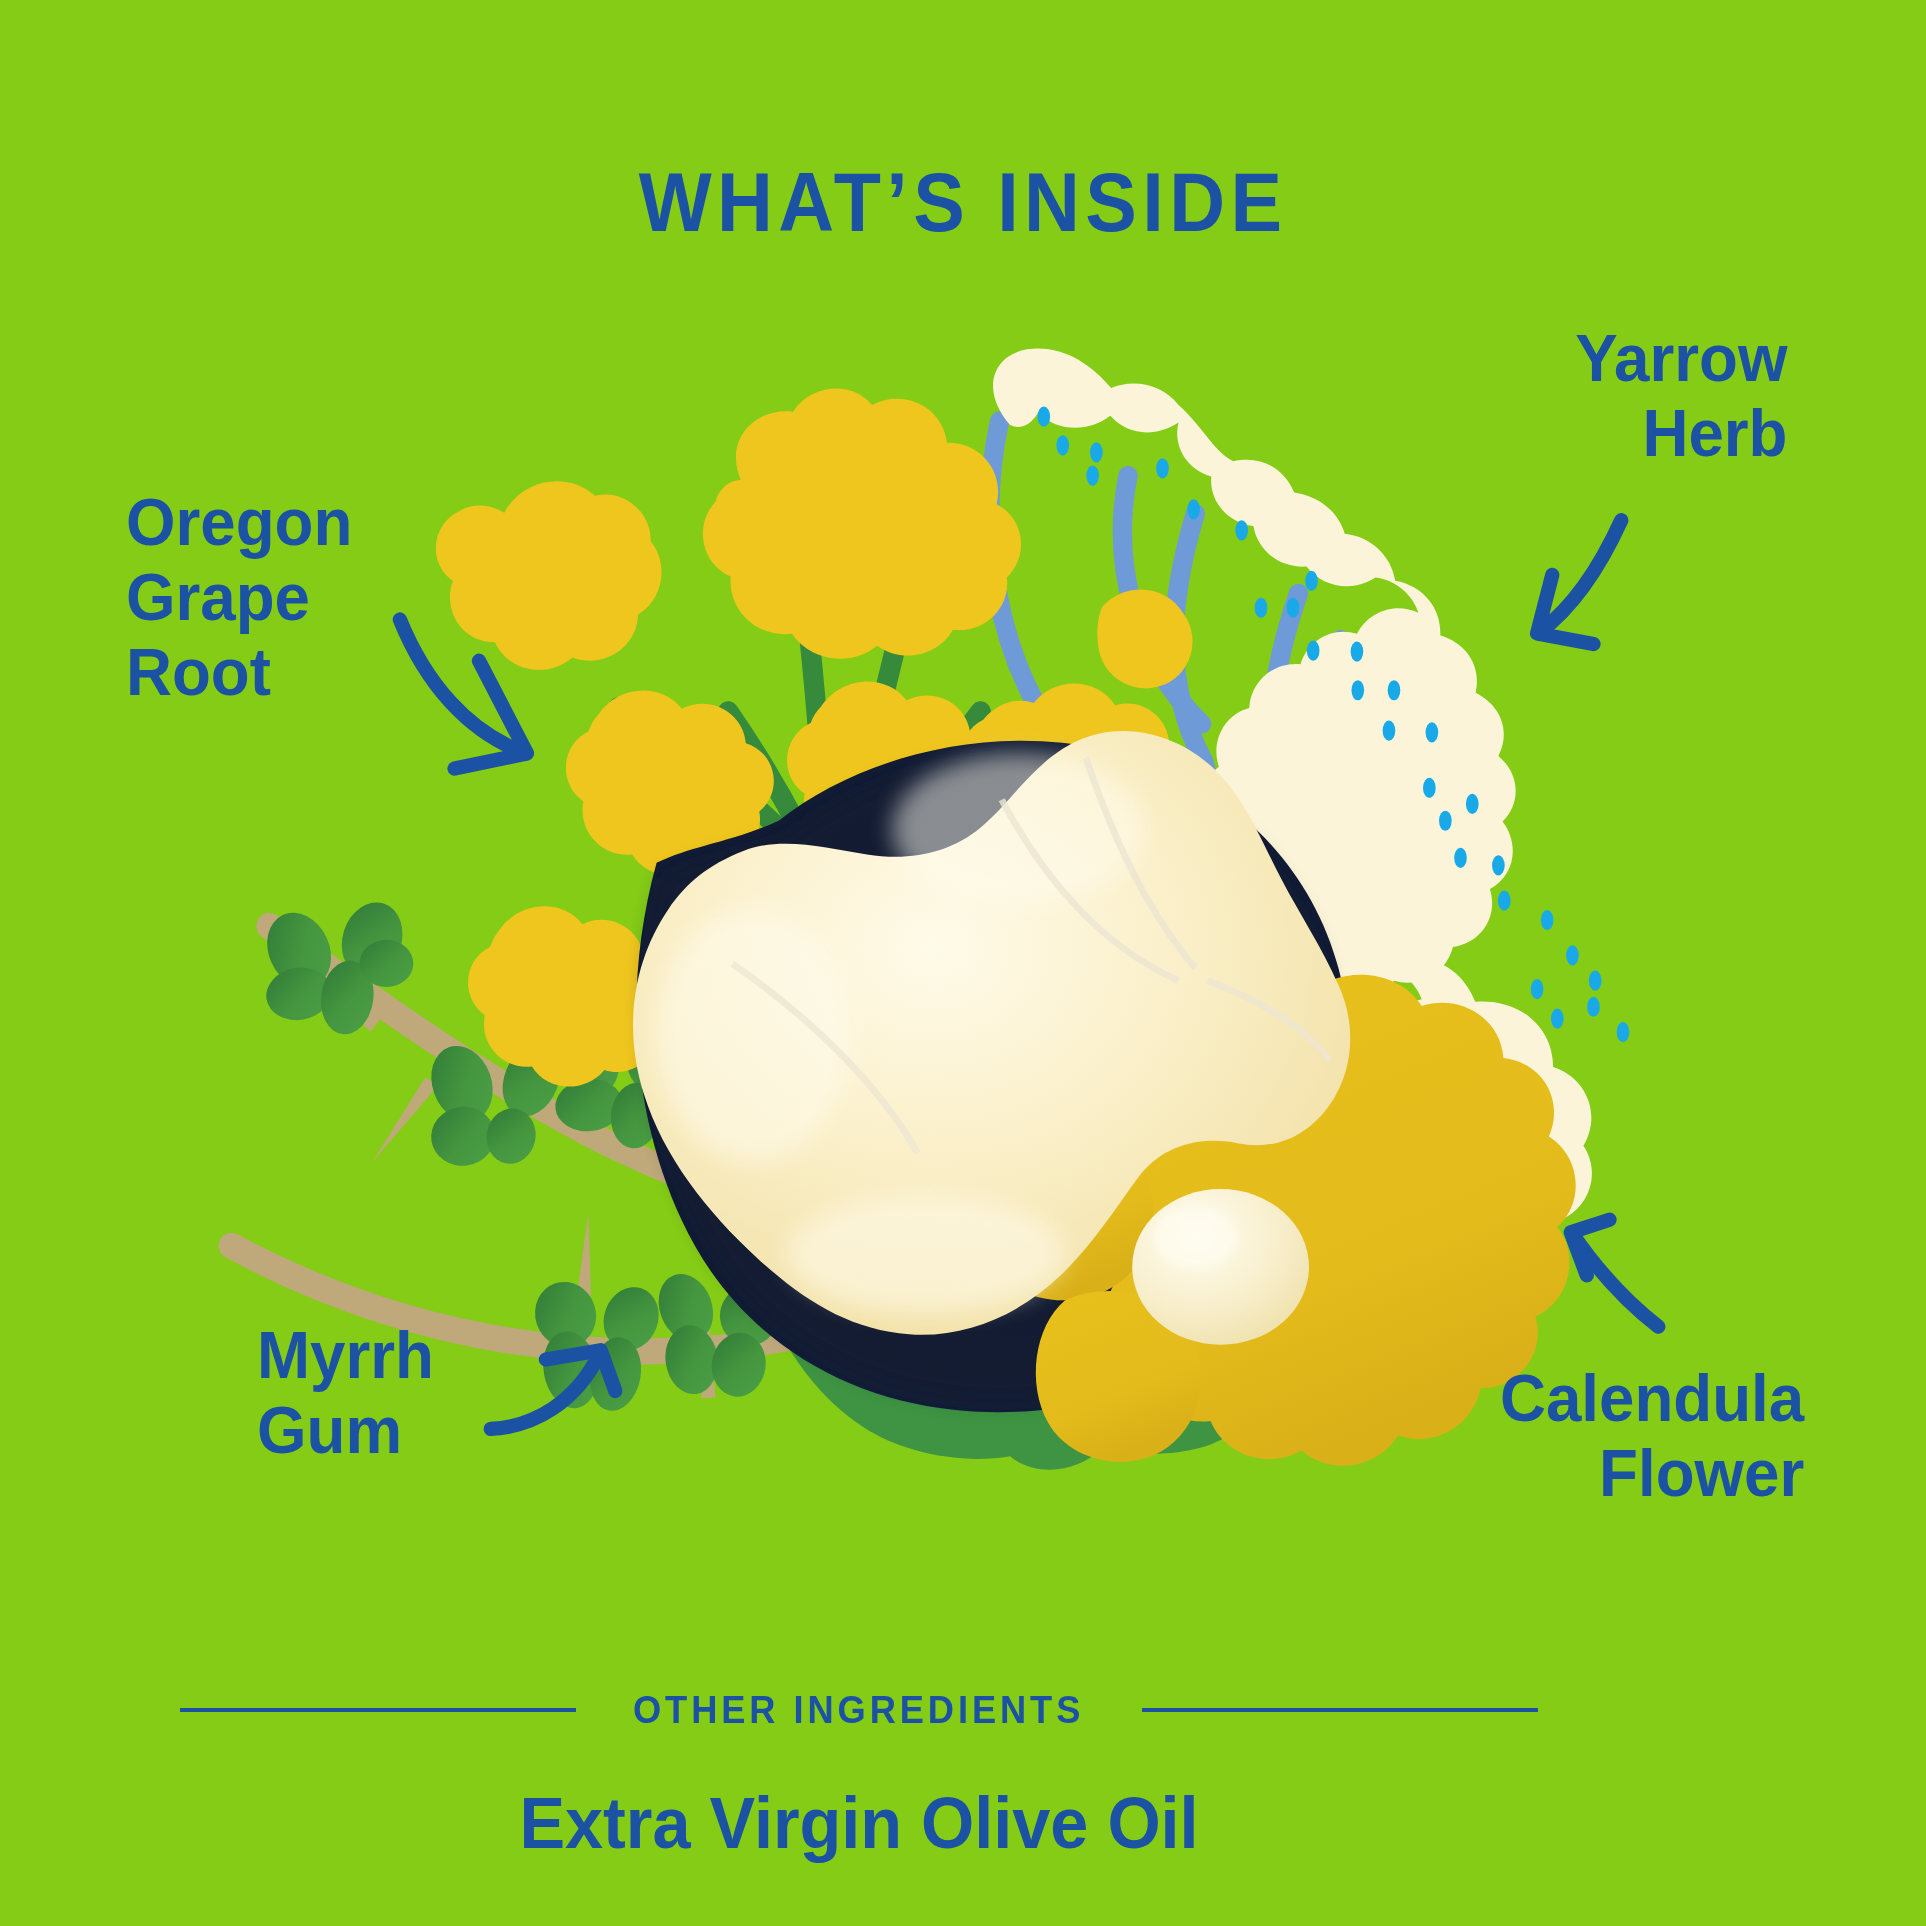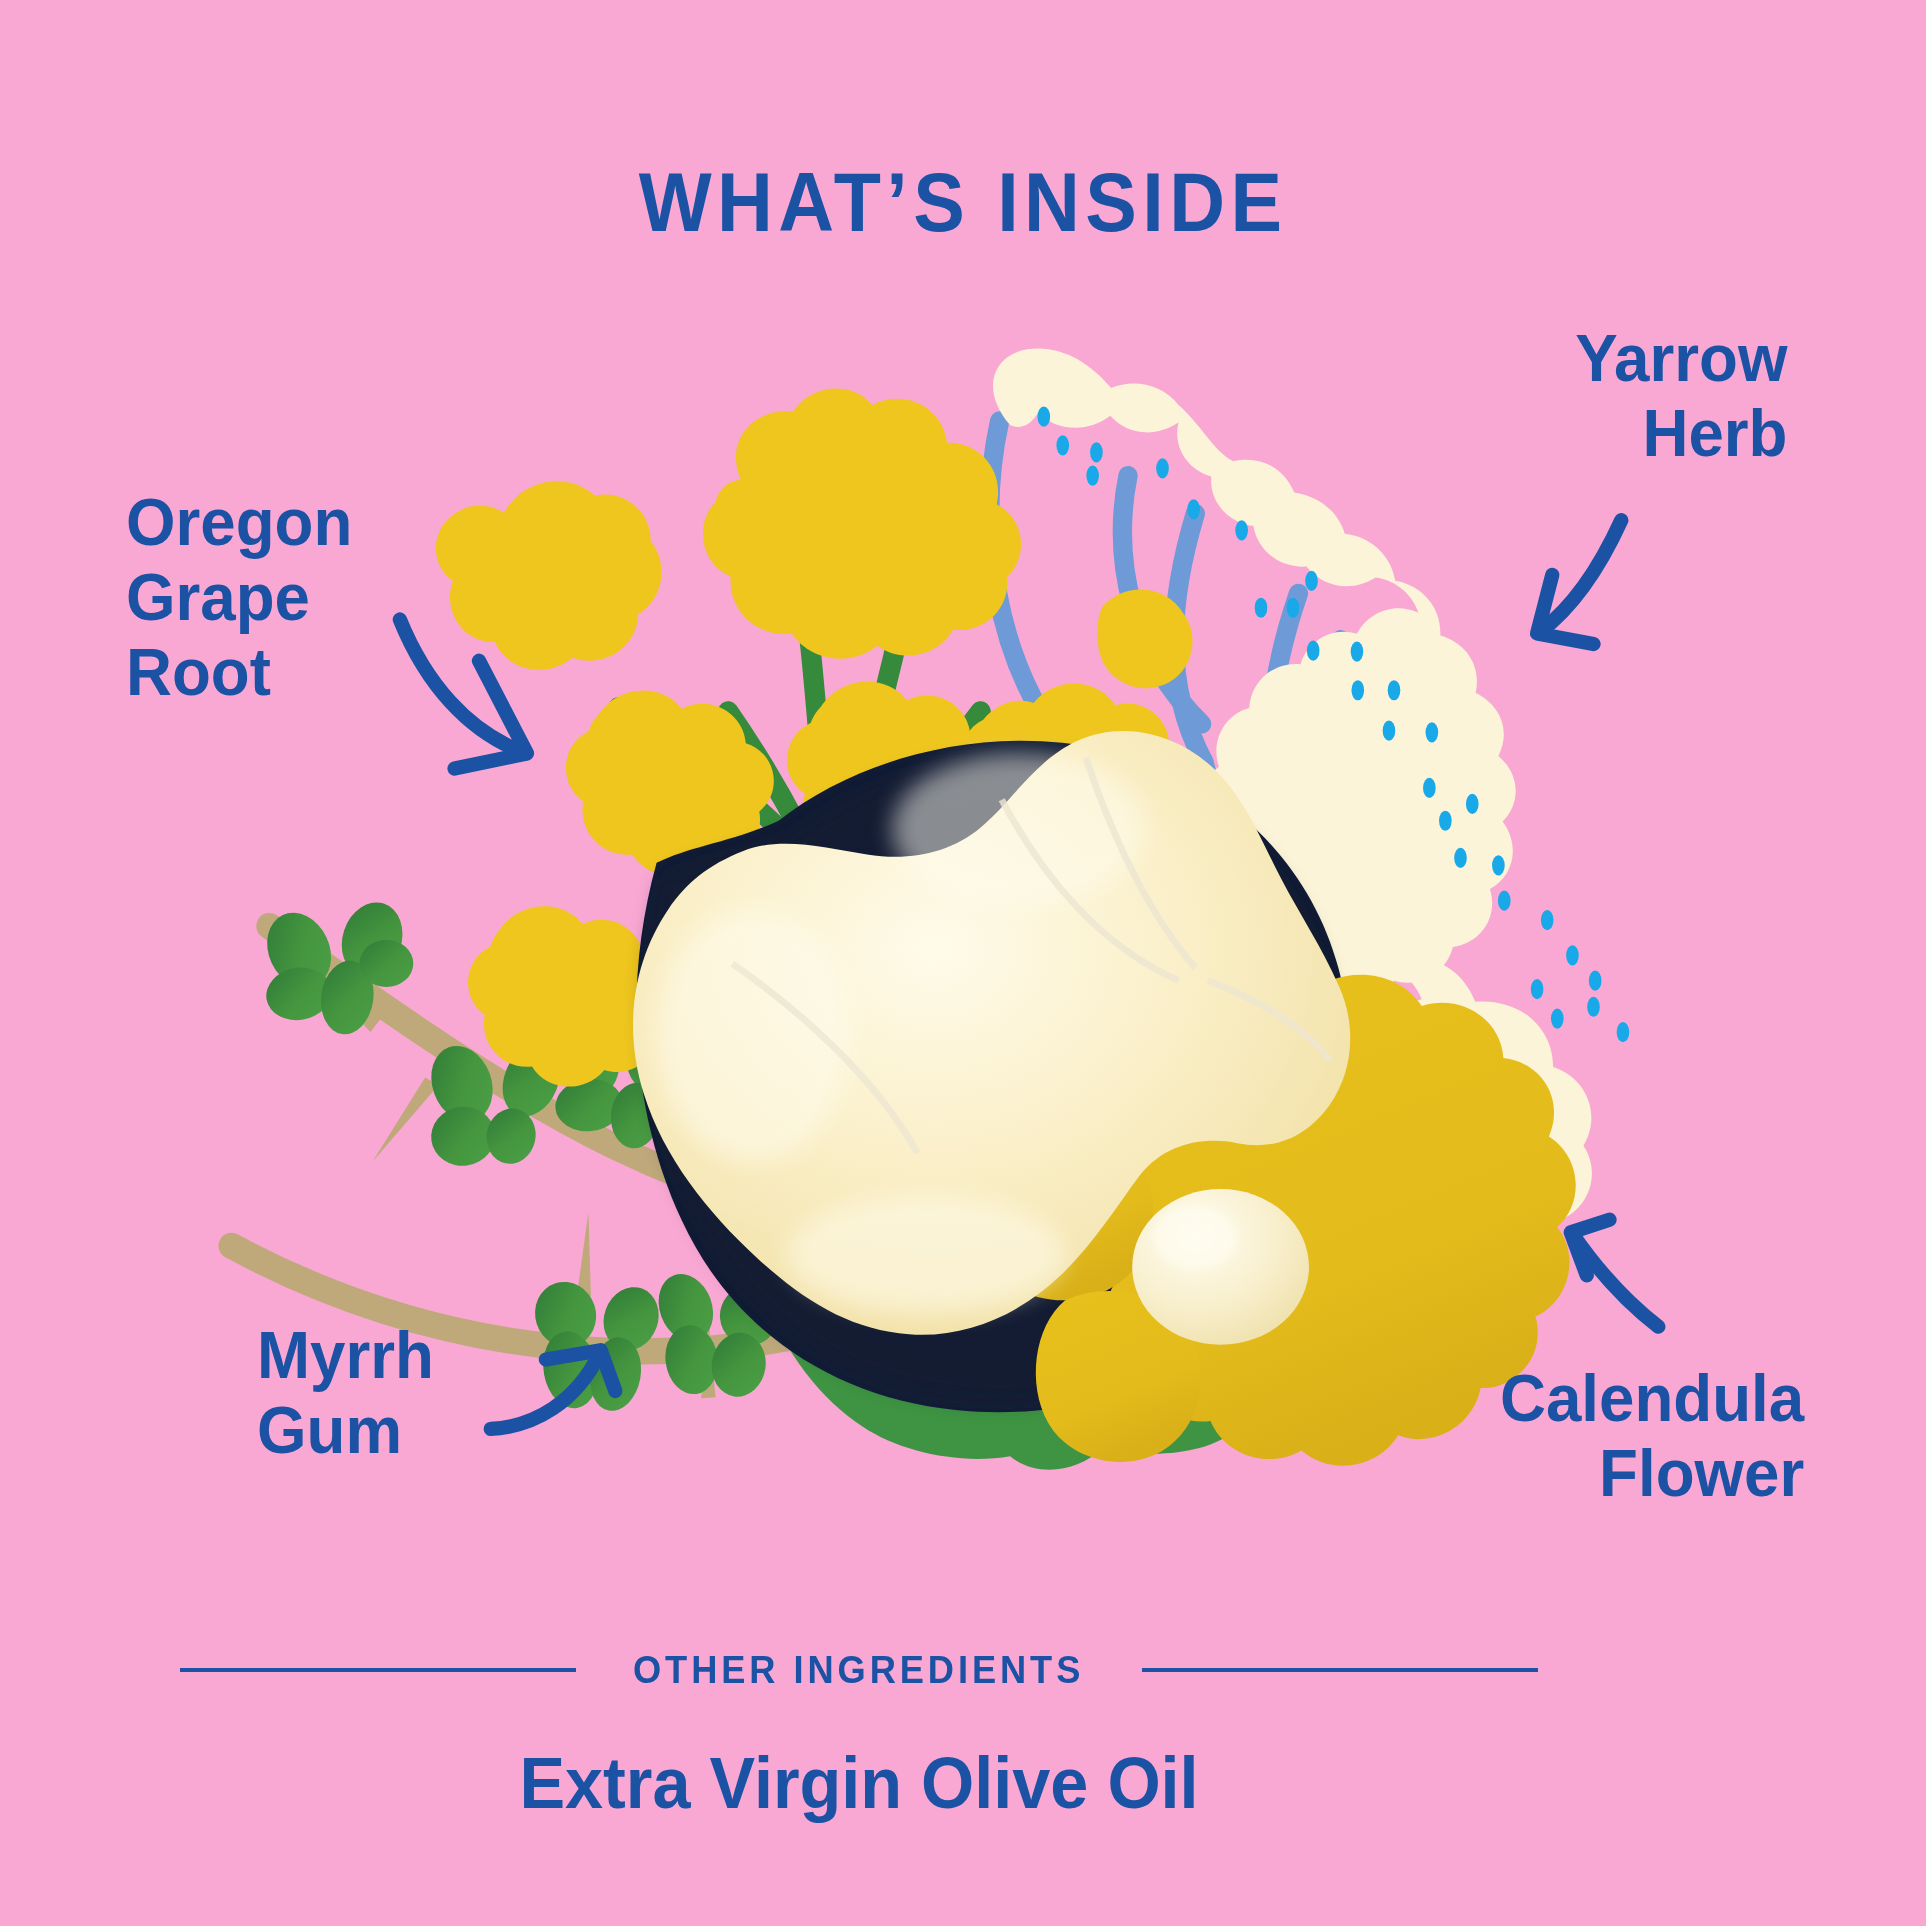--- a/index.html
+++ b/index.html
@@ -7,21 +7,21 @@
     padding: 0;
     background: #ffffff;
   }
   body {
     font-family: "Liberation Sans", sans-serif;
   }
   #stage {
     position: relative;
     width: 1926px;
     height: 1926px;
-    background: #f9a8d4;
+    background: #84cc16;
     overflow: hidden;
   }
 
   
   .title {
     position: absolute;
     left: 0;
     top: 160px;
     width: 1926px;
     text-align: center;
@@ -62,21 +62,21 @@
     top: 0;
     width: 1926px;
     height: 1926px;
     pointer-events: none;
   }
 
   
   #footer {
     position: absolute;
     left: 0;
-    top: 1648px;
+    top: 1688px;
     width: 1718px;
   }
   .other-row {
     display: flex;
     align-items: center;
     justify-content: center;
     gap: 40px;
     width: 100%;
   }
   .rule {

